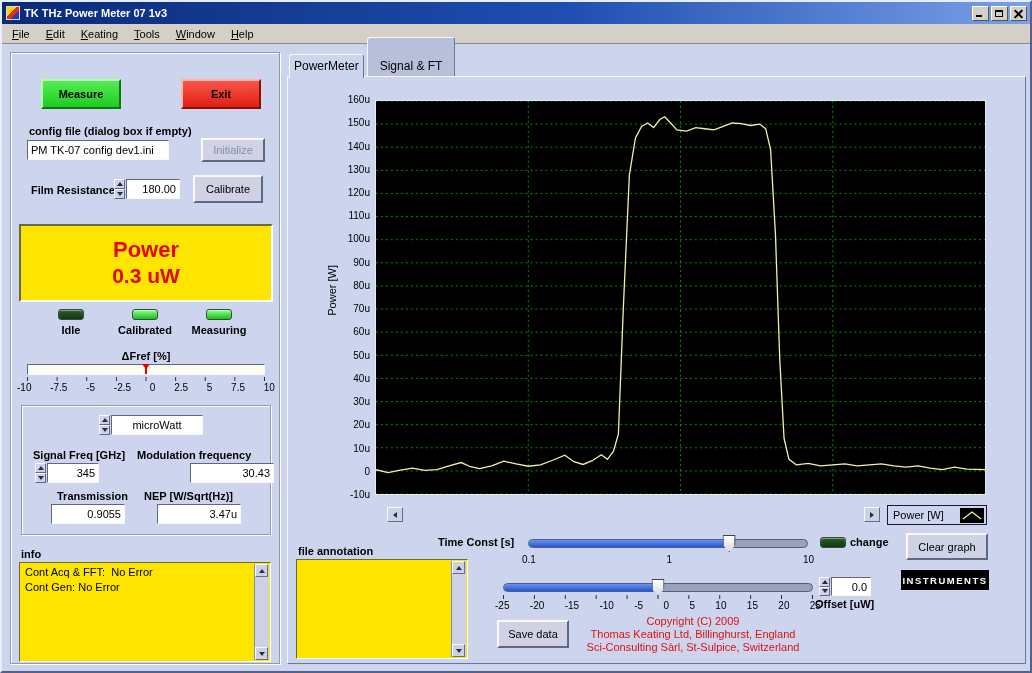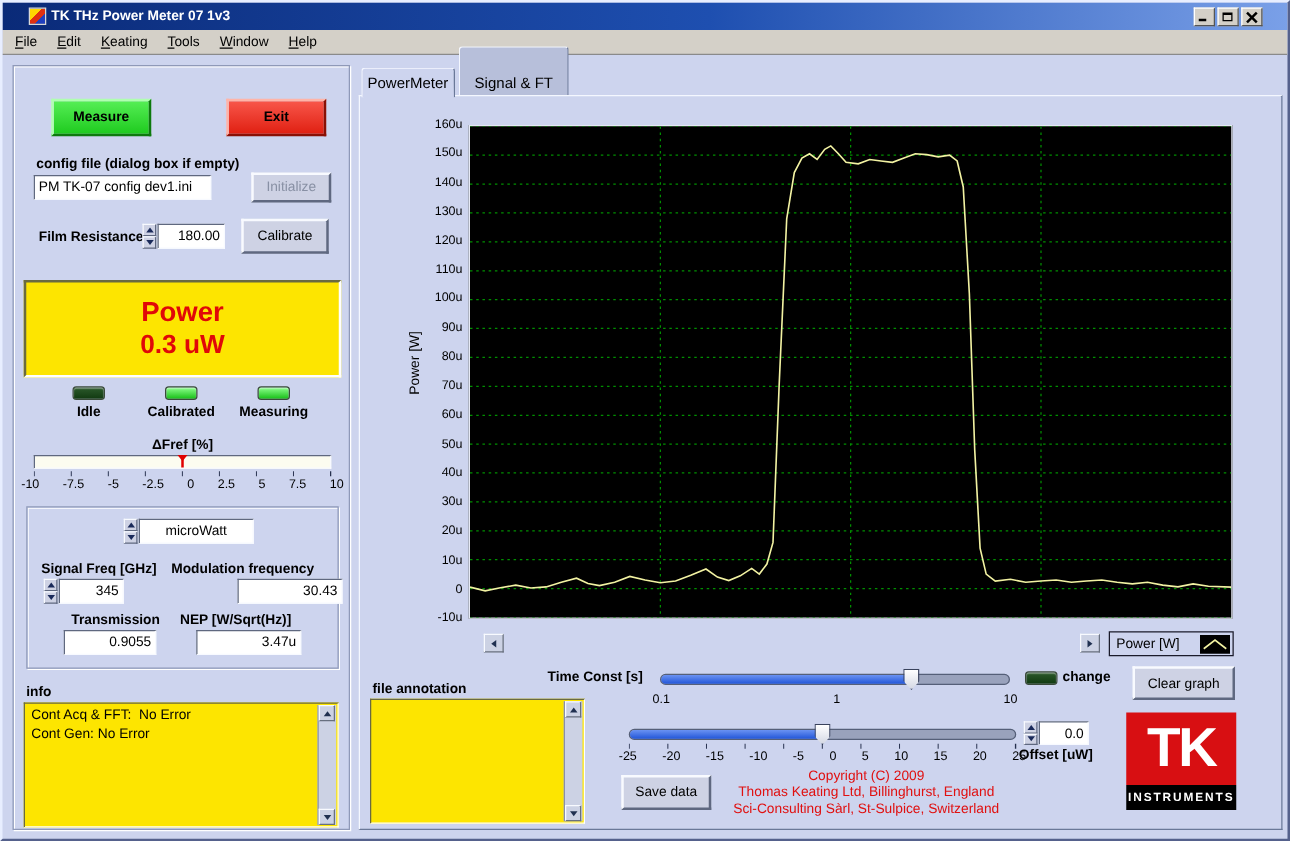--- a/index.html
+++ b/index.html
@@ -2,21 +2,21 @@
 <html><head>
 <meta charset="utf-8">
 <style>
   *{margin:0;padding:0;box-sizing:border-box}
   body{background:#6b6b6b;font-family:"Liberation Sans",sans-serif}
   .win{position:relative;width:1032px;height:673px;background:#cdd4ee;font-size:11px;color:#000;
        border:2px solid;border-color:#e8eeff #55618c #55618c #e8eeff;overflow:hidden}
   .abs{position:absolute}
   .bold{font-weight:bold}
   
-  .titlebar{position:absolute;left:0;top:0;right:0;height:22px;display:flex;align-items:center;padding:0 20px;
+  .titlebar{position:absolute;left:0;top:0;right:0;height:22px;display:flex;align-items:center;padding:0 3px;
             background:linear-gradient(90deg,#0a2a78 0%,#1e4fb0 55%,#7aa0e8 100%)}
   .app-icon{width:14px;height:14px;margin:0 4px 0 1px;border:1px solid #d8d8d8;
             background:linear-gradient(135deg,#ffd800 0 40%,#e03010 40% 65%,#2040c0 65% 100%)}
   .title-text{flex:1;color:#fff;font-weight:bold;font-size:11px}
   .tb-btn{width:17px;height:15px;margin-left:2px;background:#d4d0c8;position:relative;
           border:1px solid;border-color:#fff #555 #555 #fff}
   .glyph-min::after{content:"";position:absolute;left:3px;right:6px;bottom:3px;border-bottom:2px solid #000}
   .glyph-max::after{content:"";position:absolute;left:3px;top:3px;right:4px;bottom:3px;border:1px solid #000;border-top-width:2px}
   .glyph-close::before,.glyph-close::after{content:"";position:absolute;left:2px;right:2px;top:6px;border-top:2px solid #000}
   .glyph-close::before{transform:rotate(45deg)}
@@ -339,17 +339,16 @@
     </div>
     <input class="field num" style="left: 543px; top: 500px; width: 40px; height: 19px;" value="0.0">
     <div class="abs bold" style="left:527px;top:521px">Offset [uW]</div>
 
     <div class="copyright" style="left:255px;top:538px;width:300px">
         <div class="copy-line">Copyright (C) 2009</div>
         <div class="copy-line">Thomas Keating Ltd, Billinghurst, England</div>
         <div class="copy-line">Sci-Consulting Sàrl, St-Sulpice, Switzerland</div>
       </div>
     <div class="logo" style="left:613px;top:493px">
-      <div class="logo-red">TK</div>
       <div class="logo-black">INSTRUMENTS</div>
     </div>
   </div>
 </div>
 
 </body></html>

